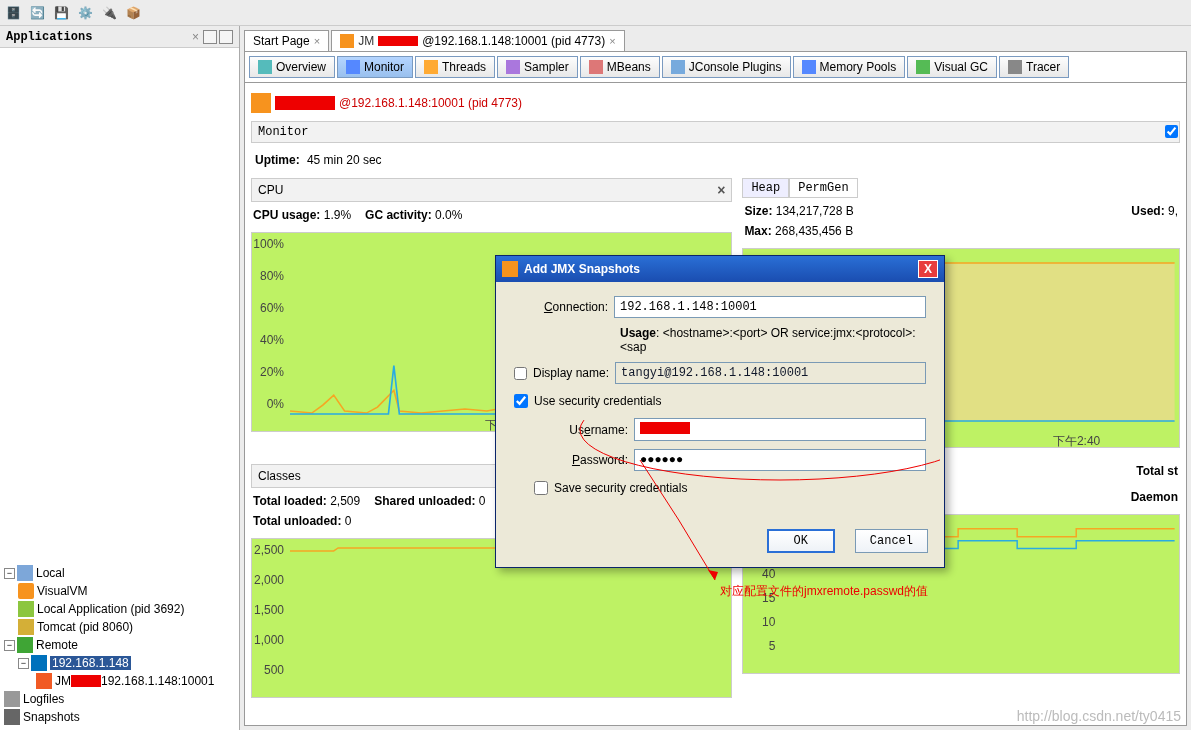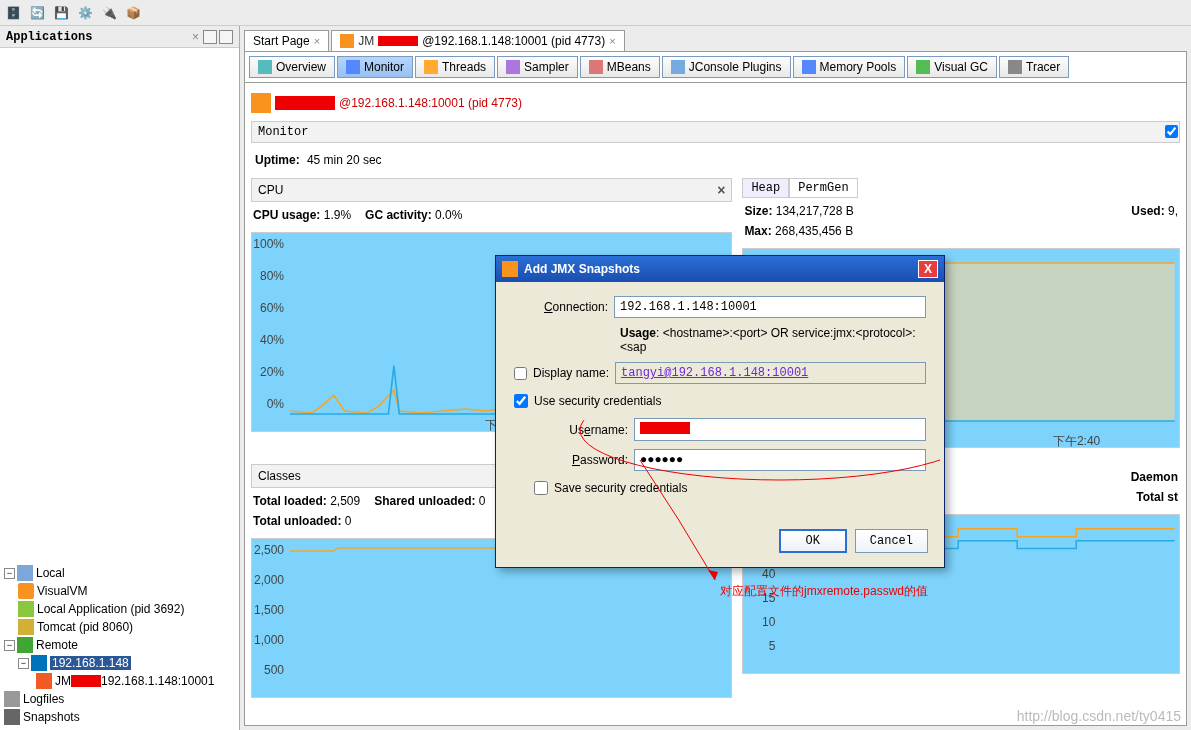--- a/index.html
+++ b/index.html
@@ -47,40 +47,40 @@
 .uptime b { font-weight: bold; }
 .panels-row { display: flex; gap: 10px; margin-top: 8px; }
 .panel { flex: 1; }
 .panel-header { background: #f2f2f2; border: 1px solid #ccc; padding: 3px 6px; display: flex; align-items: center; }
 .panel-header .close-x { margin-left: auto; color: #555; font-weight: bold; font-size: 14px; }
 .panel-tabs { display: flex; }
 .panel-tabs .pt { border: 1px solid #ccc; padding: 2px 8px; background: #fff; font-family: "Courier New", monospace; }
 .panel-tabs .pt.active { background: #eef; }
 .panel-stats { font-family: "Courier New", monospace; padding: 6px 2px; display: flex; gap: 14px; }
 .panel-stats .right { margin-left: auto; }
-.chart-area { height: 200px; border: 1px solid #ccc; background: #7dd3fc; position: relative; margin-top: 4px; }
+.chart-area { height: 200px; border: 1px solid #ccc; background: #bef264; position: relative; margin-top: 4px; }
 .chart-area .yaxis { position: absolute; left: 0; top: 0; bottom: 16px; width: 36px; display: flex; flex-direction: column; justify-content: space-between; align-items: flex-end; padding: 4px 4px 4px 0; font-family: "Courier New", monospace; font-size: 10px; color: #444; }
 .chart-area .plot { position: absolute; left: 38px; right: 4px; top: 4px; bottom: 16px; }
 .chart-area .xaxis { position: absolute; left: 38px; right: 4px; bottom: 0; height: 14px; display: flex; justify-content: space-around; font-family: "Courier New", monospace; font-size: 10px; color: #444; }
 .classes-chart .plot svg, .cpu-chart .plot svg, .heap-chart .plot svg, .threads-chart .plot svg { width: 100%; height: 100%; }
 
 .dialog { position: absolute; left: 495px; top: 255px; width: 450px; background: #ece9d8; border: 1px solid #0a246a; box-shadow: 4px 4px 8px rgba(0,0,0,0.3); z-index: 100; }
 .dialog-title { background: linear-gradient(#2a6fd6, #1a4db0); color: #fff; padding: 4px 6px; display: flex; align-items: center; font-weight: bold; font-family: "Courier New", monospace; }
 .dialog-title .ico { width: 16px; height: 16px; background: #f7931e; margin-right: 6px; }
 .dialog-title .close { margin-left: auto; width: 20px; height: 18px; background: #e83d3d; color: #fff; display: flex; align-items: center; justify-content: center; border: 1px solid #fff; font-weight: bold; }
 .dialog-body { padding: 14px 18px; }
 .dialog-row { display: flex; align-items: center; margin-bottom: 8px; font-family: "Courier New", monospace; }
 .dialog-row .lab { width: 100px; text-align: right; padding-right: 6px; }
 .dialog-row .lab .u { text-decoration: underline; }
 .dialog-row input[type=text], .dialog-row input[type=password] { flex: 1; border: 1px solid #7a9ab5; padding: 3px 5px; font-family: "Courier New", monospace; }
-.dialog-row input[disabled] { background: #ece9d8; color: #6d28d9; text-decoration: underline; }
+.dialog-row input[disabled] { background: #ece9d8; color: #0f172a; }
 .dialog-usage { font-family: "Courier New", monospace; font-size: 11px; margin-left: 106px; margin-bottom: 8px; }
 .dialog-check { display: flex; align-items: center; gap: 6px; margin: 10px 0; font-family: "Courier New", monospace; }
 .dialog-check input { width: 14px; height: 14px; }
-.dialog-buttons { display: flex; justify-content: flex-end; gap: 8px; padding: 10px 16px 14px; }
+.dialog-buttons { display: flex; justify-content: flex-end; gap: 20px; padding: 10px 16px 14px; }
 .dialog-buttons button { min-width: 68px; padding: 3px 14px; border: 1px solid #7a9ab5; background: linear-gradient(#fff,#eef2f7); font-family: "Courier New", monospace; }
 .dialog-buttons button.primary { border: 2px solid #2a6fd6; }
 .redact-user { background: #e00; width: 50px; height: 12px; display: inline-block; }
 
 .annotation { position: absolute; left: 500px; top: 420px; width: 440px; height: 200px; pointer-events: none; z-index: 200; }
 .annotation svg { width: 100%; height: 100%; }
 .watermark { position: absolute; right: 10px; bottom: 6px; color: #bbb; font-family: Arial; font-size: 14px; }
 .check-row { display:flex; align-items:center; gap:4px; float:right; margin-top:-22px; margin-right:2px;}
 </style>
 </head>
@@ -300,26 +300,26 @@
               </div>
             <div class="plot">
               <svg viewBox="0 0 500 140" preserveAspectRatio="none">
                 <polyline points="0,8 50,8 55,5 500,5" fill="none" stroke="#f5a623" stroke-width="1.5"></polyline>
               </svg>
             </div>
           </div>
         </div>
 
         <div class="panel" style="flex:1">
+          <div class="panel-stats" style="padding-top:0;">
+            <span class="right"><b>Total st</b></span>
+          </div>
           <div class="panel-stats">
             <span><b>Live peak:</b> <span>30</span></span>
             <span class="right"><b>Daemon</b></span>
-          </div>
-          <div class="panel-stats" style="padding-top:0;">
-            <span class="right"><b>Total st</b></span>
           </div>
           <div class="chart-area threads-chart" style="height:160px;">
             <div class="yaxis">
                 <span>30</span>
                 <span>25</span>
                 <span>40</span>
                 <span>15</span>
                 <span>10</span>
                 <span>5</span>
               </div>

